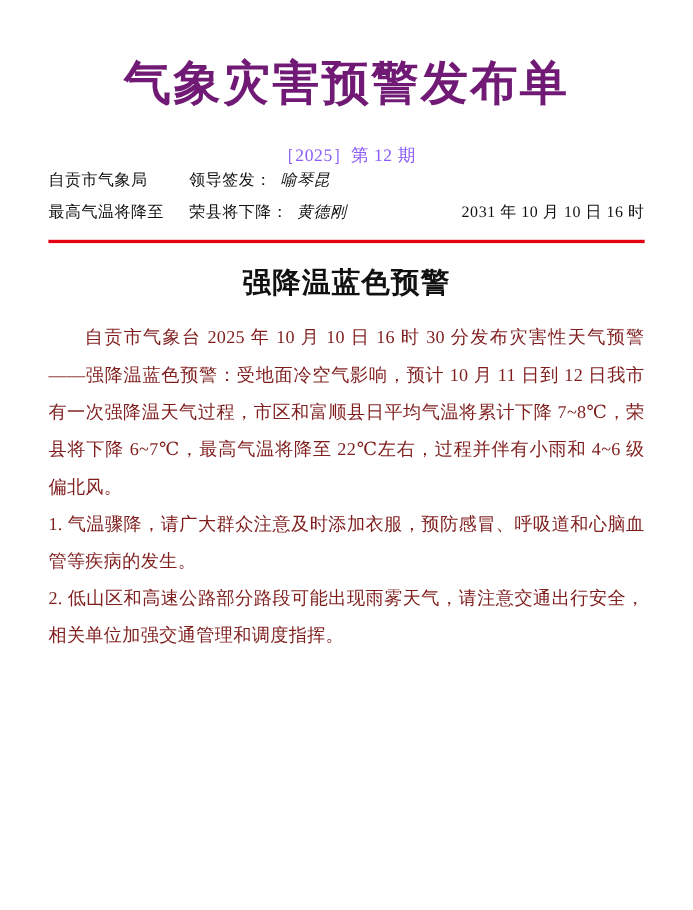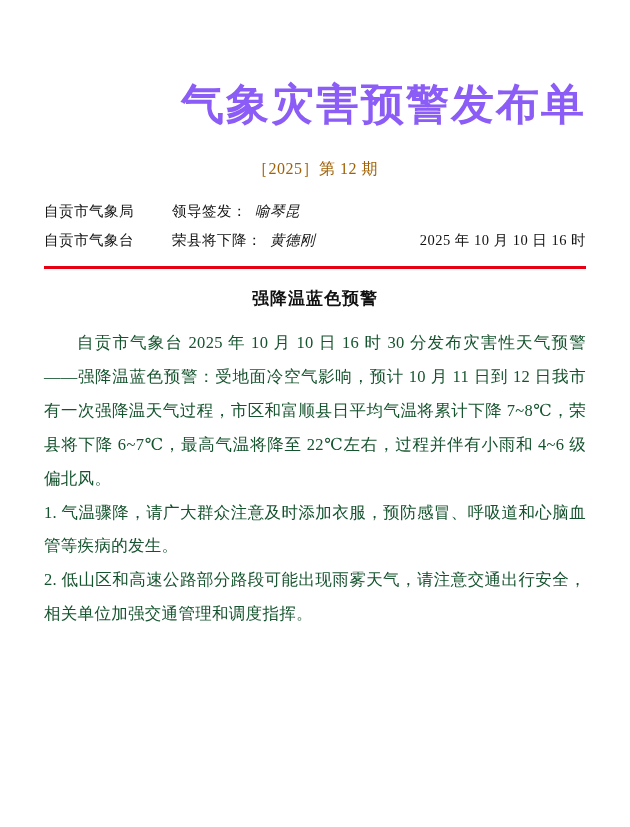--- a/index.html
+++ b/index.html
@@ -16,39 +16,39 @@
     overflow: hidden;
   }
   .page {
     width: 630px;
     height: 827px;
     position: relative;
     box-sizing: border-box;
     padding: 0 44px;
   }
   .doc-title {
-    margin-top: 80px;
-    text-align: right;
-    color: #8b5cf6;
+    margin-top: 52px;
+    text-align: center;
+    color: #701a75;
     font-family: "DejaVu Sans", "Liberation Sans", sans-serif;
     font-weight: bold;
     font-size: 43px;
     letter-spacing: 2px;
     line-height: 1.15;
     white-space: nowrap;
   }
   .issue-line {
     margin-top: 30px;
     text-align: center;
     font-size: 16px;
-    color: #a16207;
+    color: #8b5cf6;
     letter-spacing: 0.5px;
   }
   .meta {
-    margin-top: 22px;
+    margin-top: 2px;
     font-size: 14.5px;
     color: #111;
   }
   .meta-row {
     display: flex;
     align-items: baseline;
     height: 29px;
   }
   .meta-org {
     width: 128px;
@@ -73,31 +73,31 @@
   }
   .red-rule {
     margin-top: 6px;
     height: 3px;
     background: #e60012;
     width: 100%;
   }
   .warn-title {
     margin-top: 18px;
     text-align: center;
-    font-size: 17px;
+    font-size: 26px;
     font-weight: bold;
     color: #111;
     letter-spacing: 1px;
     font-family: "DejaVu Sans", "Liberation Sans", sans-serif;
   }
   .body-text {
     margin-top: 16px;
     font-size: 16.5px;
     line-height: 2.05;
-    color: #14532d;
+    color: #7f1d1d;
     text-align: justify;
     letter-spacing: 0.3px;
   }
   .para {
     margin: 0;
   }
   .para-indent {
     text-indent: 2em;
   }
 </style>
@@ -111,24 +111,24 @@
   <div class="issue-line">［2025］第 12 期</div>
 
   <div class="meta">
     <div class="meta-row">
       <span class="meta-org">自贡市气象局</span>
       <span class="meta-label">领导签发：</span>
       <span class="meta-value">喻琴昆</span>
       <span class="meta-date"></span>
     </div>
     <div class="meta-row">
-      <span class="meta-org">自贡市气象台</span>
+      <span class="meta-org">最高气温将降至</span>
       <span class="meta-label">荣县将下降：</span>
       <span class="meta-value">黄德刚</span>
-      <span class="meta-date">2025 年 10 月 10 日 16 时</span>
+      <span class="meta-date">2031 年 10 月 10 日 16 时</span>
     </div>
   </div>
 
   <div class="red-rule"></div>
 
   <div class="warn-title">强降温蓝色预警</div>
 
   <div class="body-text">
     <p class="para para-indent">自贡市气象台 2025 年 10 月 10 日 16 时 30 分发布灾害性天气预警——强降温蓝色预警：受地面冷空气影响，预计 10 月 11 日到 12 日我市有一次强降温天气过程，市区和富顺县日平均气温将累计下降 7~8℃，荣县将下降 6~7℃，最高气温将降至 22℃左右，过程并伴有小雨和 4~6 级偏北风。</p>
     <p class="para">1. 气温骤降，请广大群众注意及时添加衣服，预防感冒、呼吸道和心脑血管等疾病的发生。</p>

